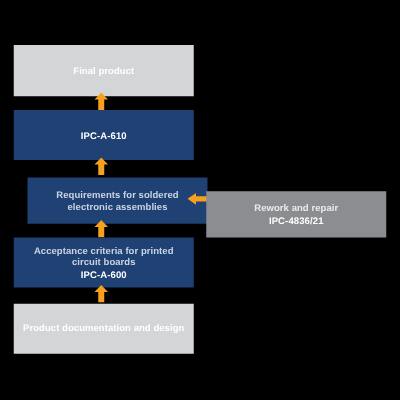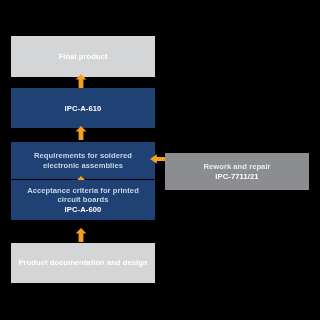--- a/index.html
+++ b/index.html
@@ -78,22 +78,22 @@
   }
 
   
   .col-left {
     left: 11px;
     width: 144px;
   }
 
   #node-final-product      { top: 36px;  height: 41px; }
   #node-ipc-a-610          { top: 88px;  height: 40px; }
-  #node-ipc-j-std-011      { top: 142px; height: 37px; }
-  #node-ipc-a-600          { top: 180px; height: 40px; }
+  #node-ipc-j-std-011      { top: 142px; height: 37px; margin-left: 11px; }
+  #node-ipc-a-600          { top: 190px; height: 40px; }
   #node-product-docs       { top: 243px; height: 40px; }
 
   #node-ipc-7711 {
     left: 165px;
     width: 144px;
     top: 143px;
     height: 37px;
   }
 
   
@@ -162,16 +162,16 @@
   </div>
 
   <div class="arrow" id="arrow-left-1">
     <svg width="17" height="12" viewBox="0 0 17 12" aria-hidden="true">
       <path d="M0 6 L6.8 1.3 V3.9 H17 V8.1 H6.8 V10.7 Z" fill="#f79f1f"></path>
     </svg>
   </div>
 
   <div class="node secondary" id="node-ipc-7711">
     <div class="title">Rework and repair</div>
-    <div class="code">IPC-7711/21</div>
+    <div class="code">IPC-4836/21</div>
   </div>
 
 </div>
 
 </body></html>

